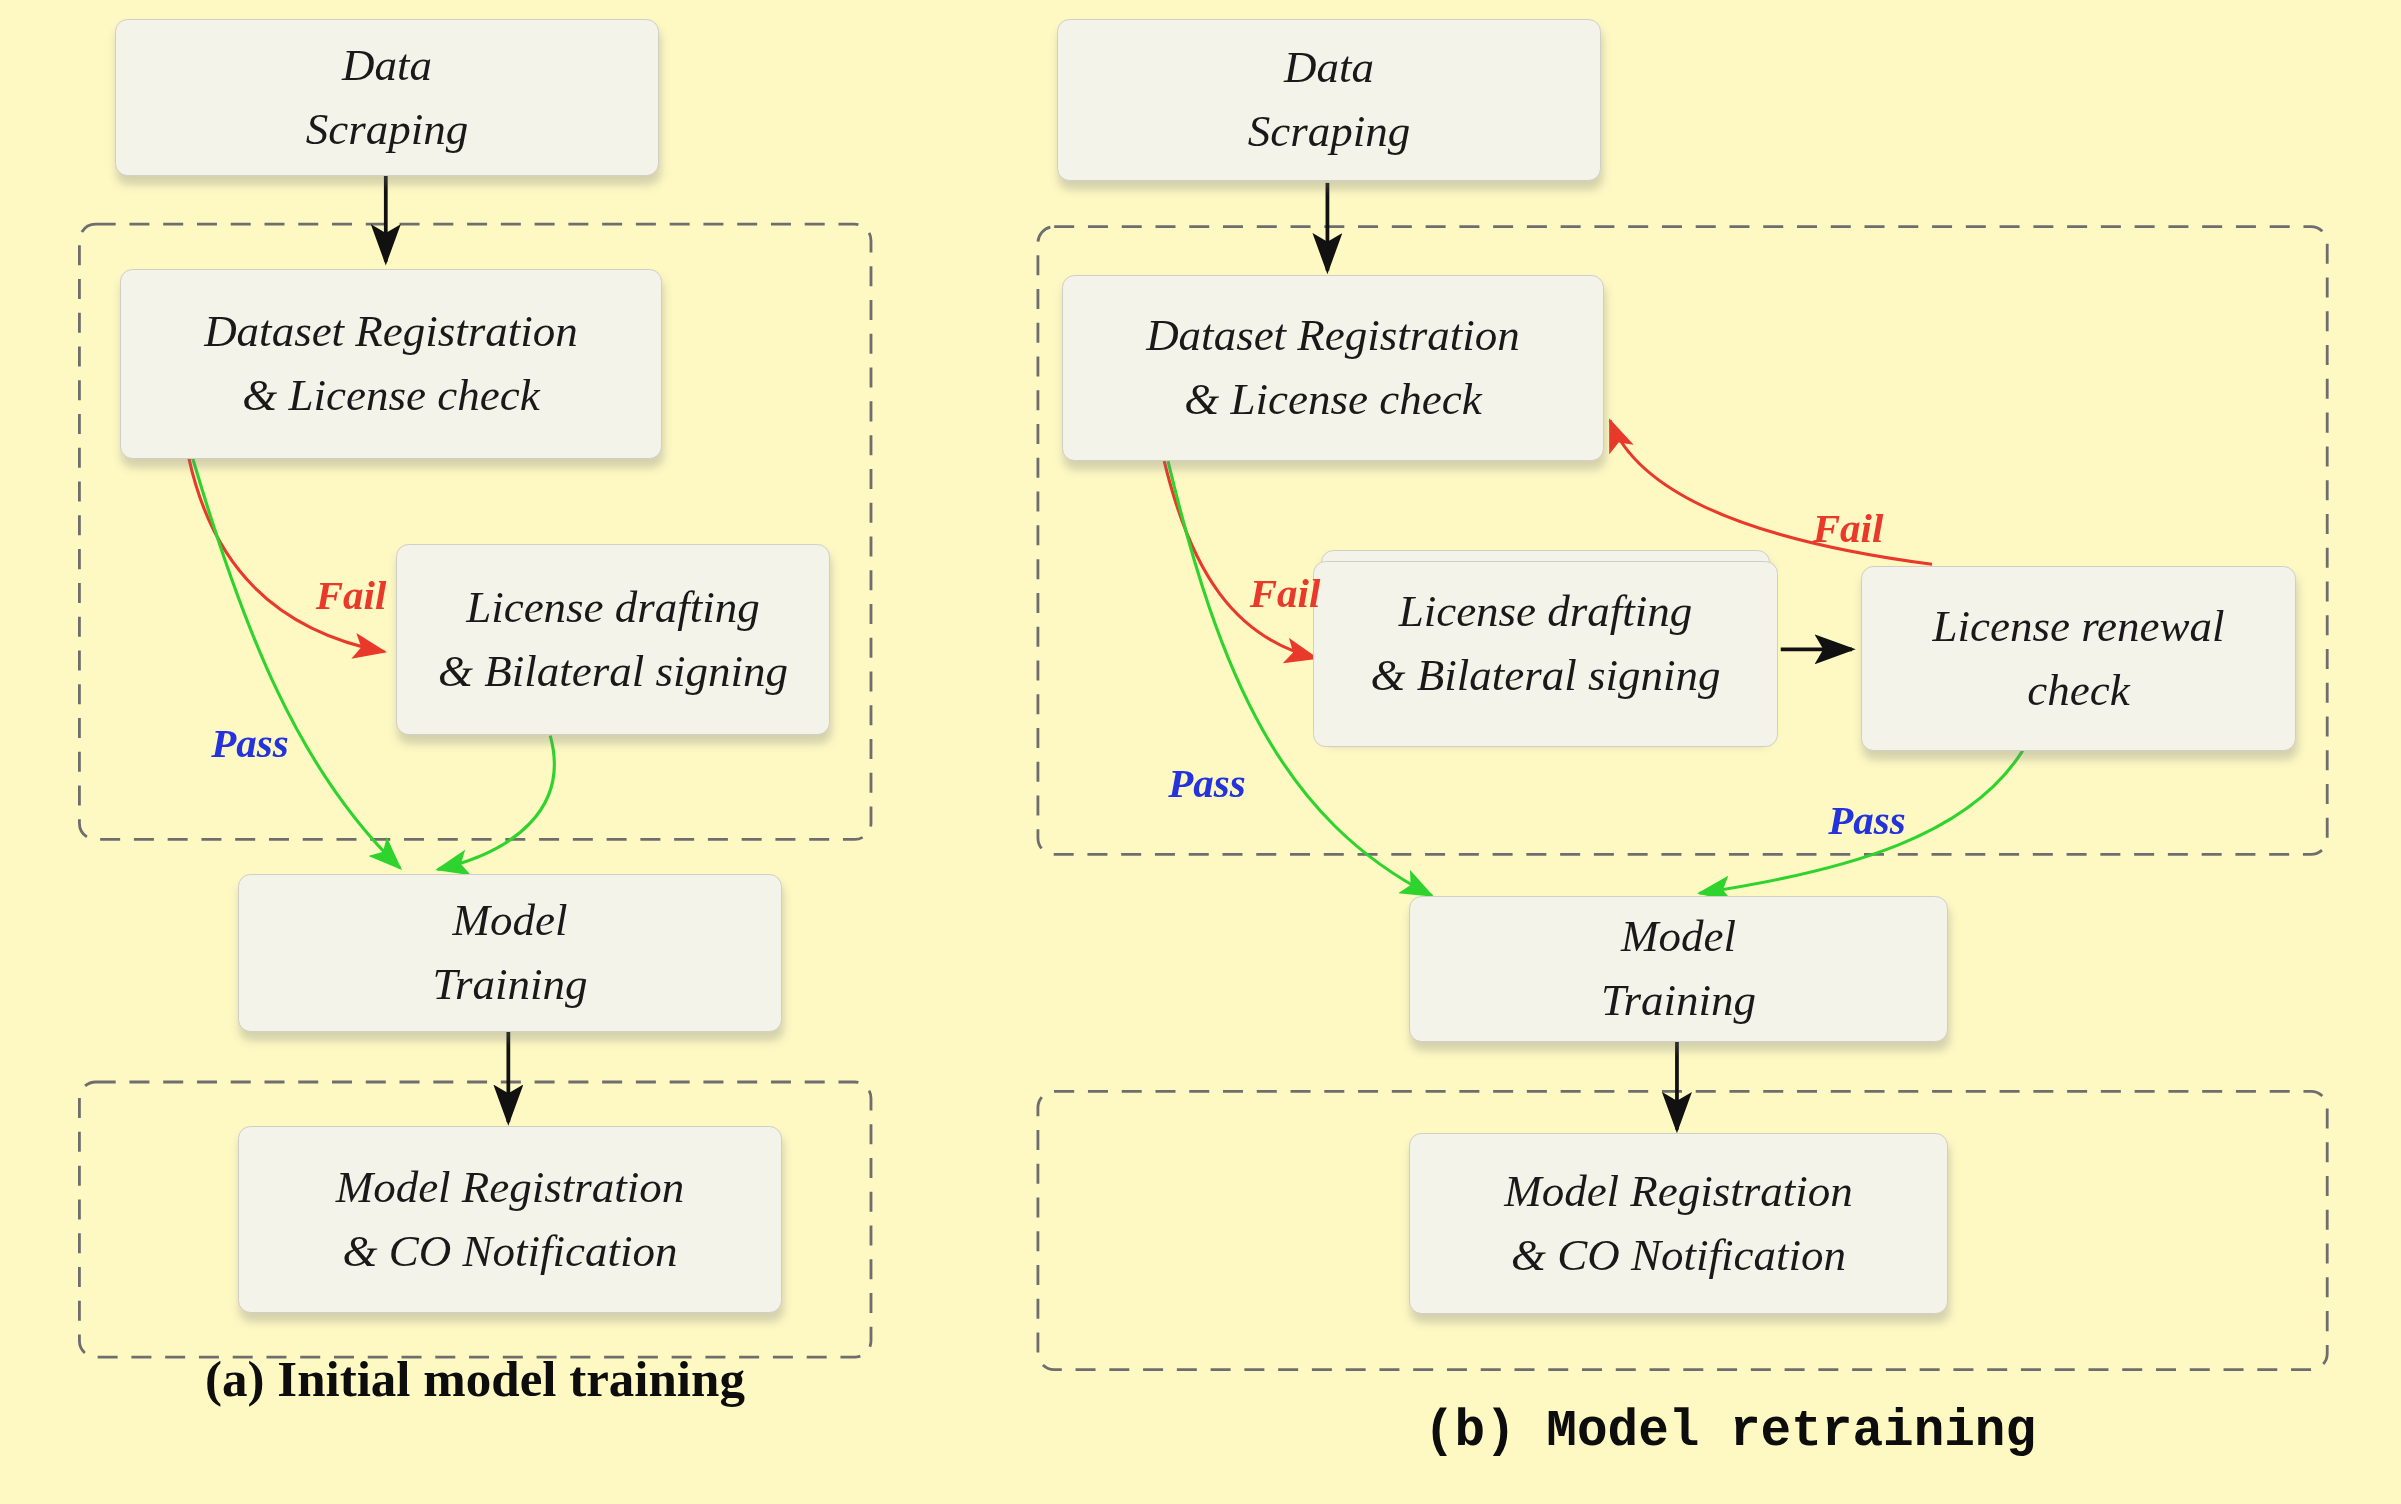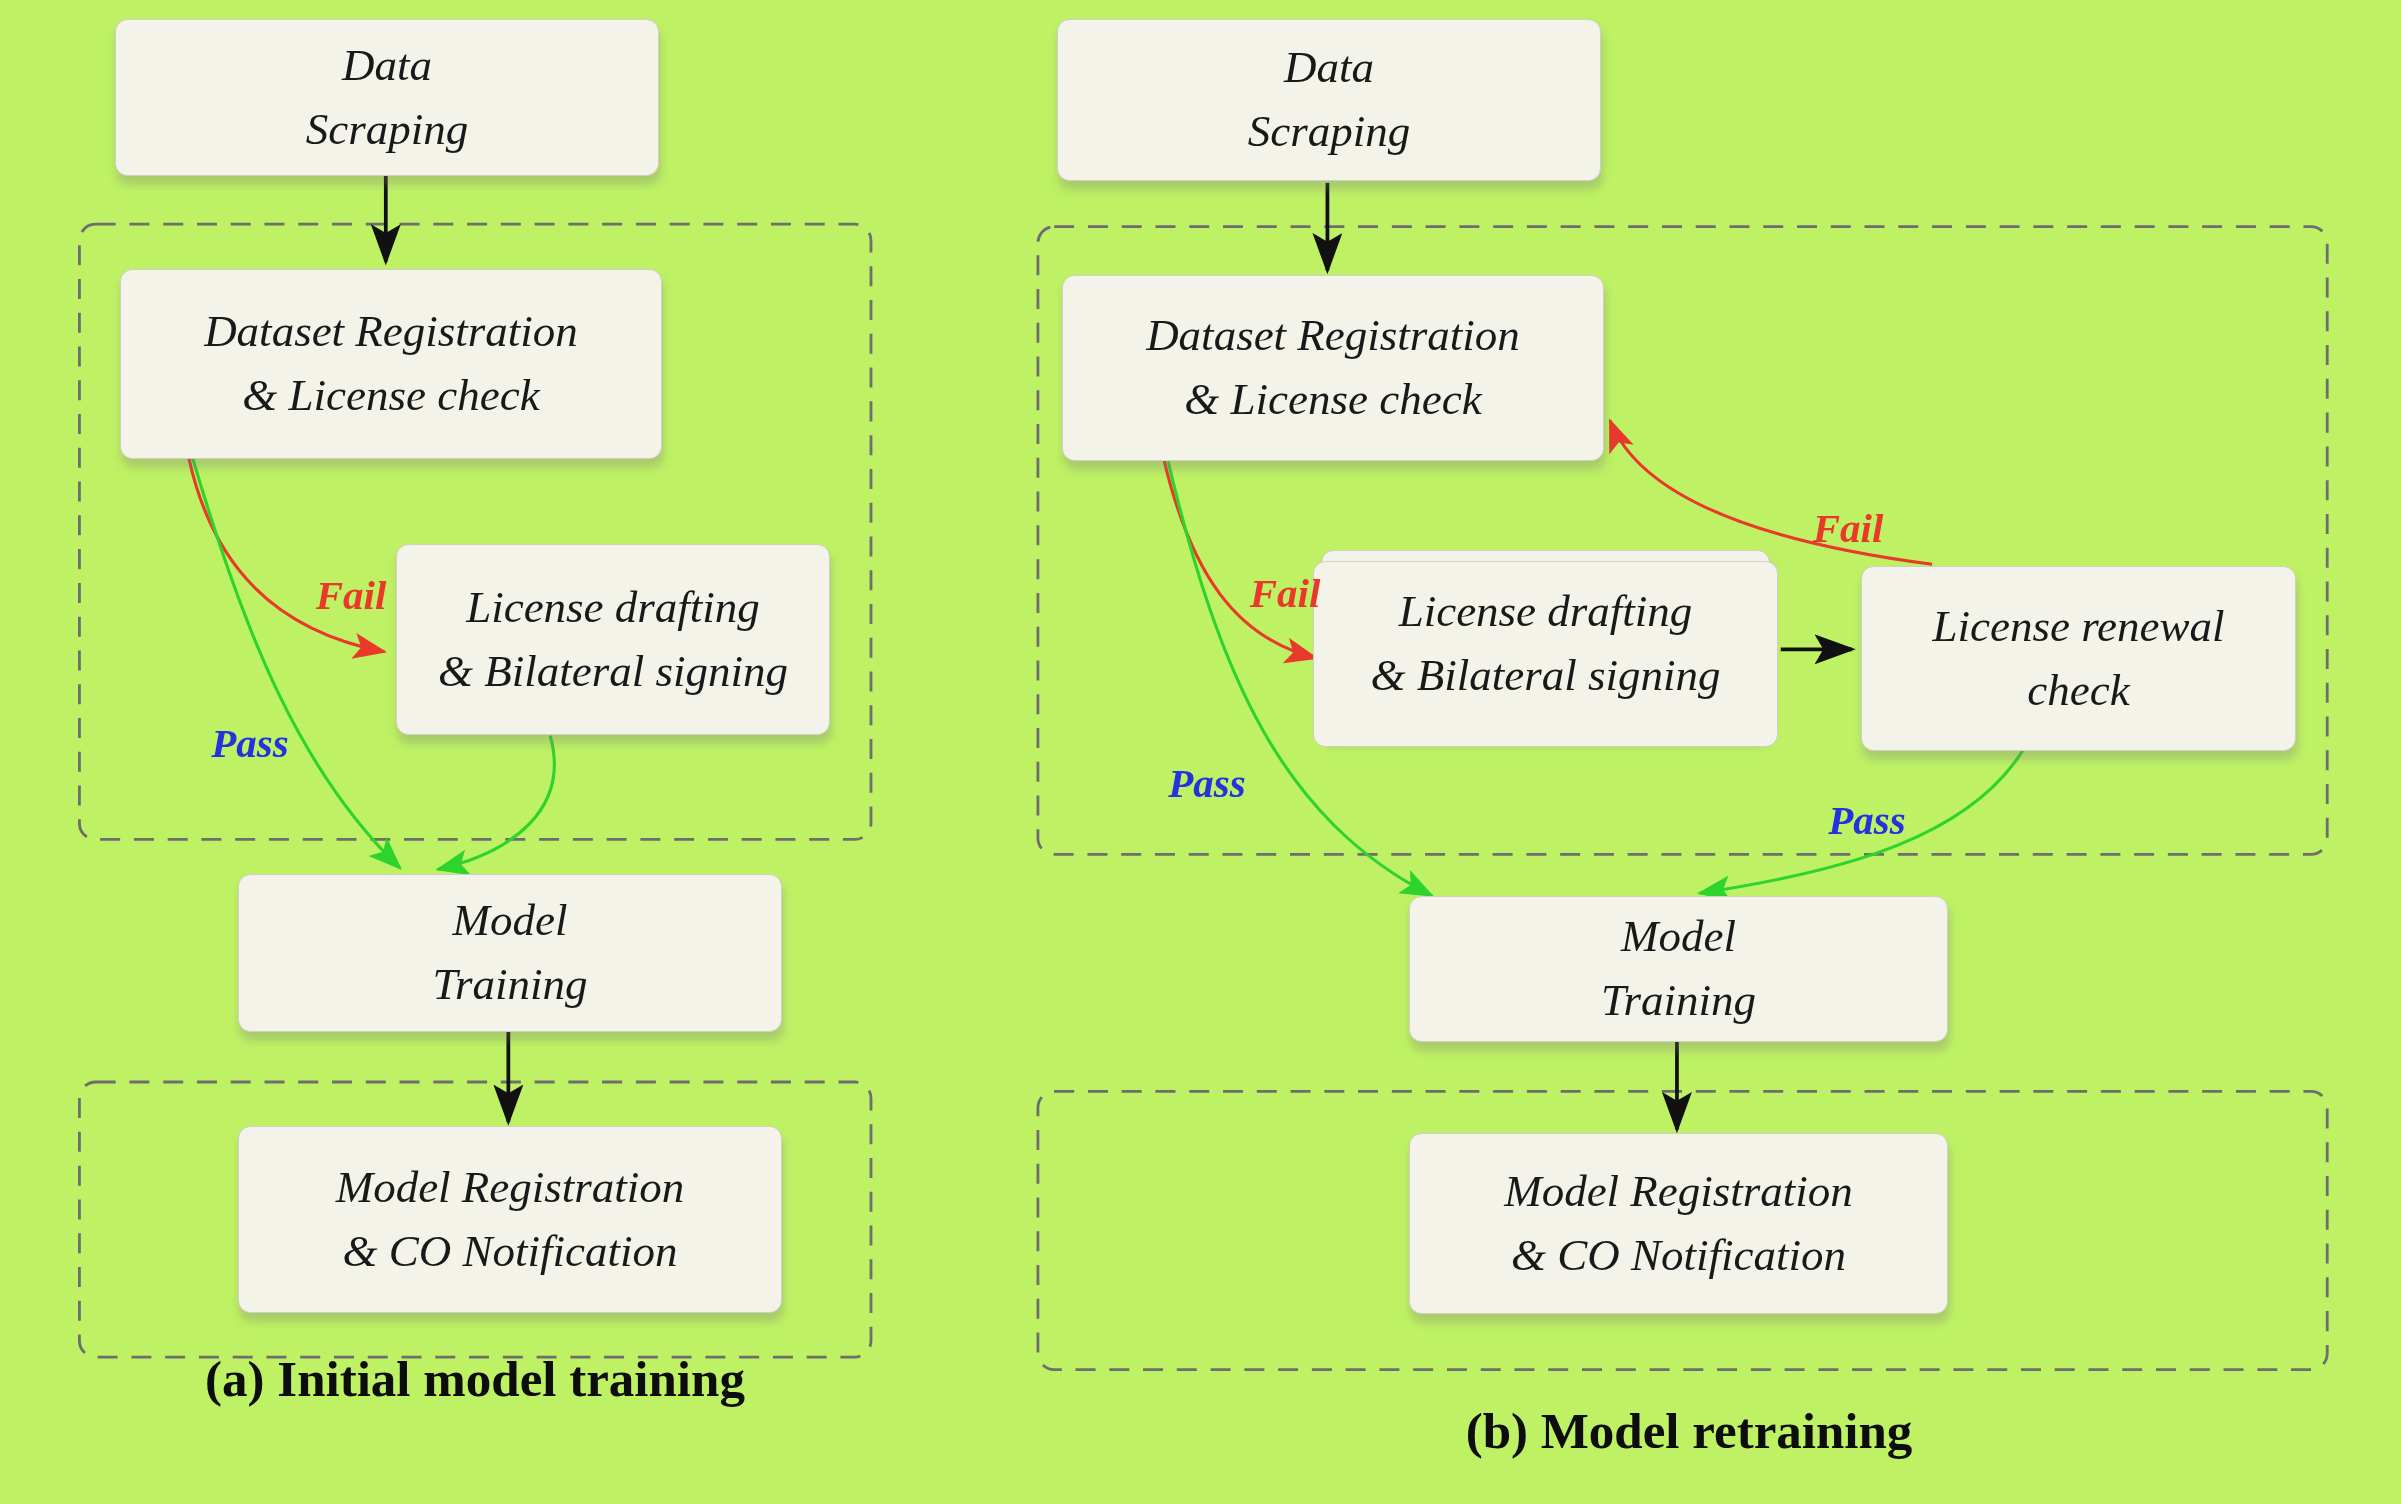--- a/index.html
+++ b/index.html
@@ -1,19 +1,19 @@
 <!DOCTYPE html>
 <html style="font-size:10px"><head>
 <meta charset="utf-8">
 <style>
   html,body{margin:0;padding:0;background:#ffffff;}
   #stage{
     position:relative;
     width:2401px;height:1505px;
-    background:#bef264;
+    background:#fef9c3;
     font-family:"Liberation Serif","DejaVu Serif",serif;
     overflow:hidden;
   }
   #edges-svg{position:absolute;left:0;top:0;width:2401px;height:1505px;z-index:1;}
   .node{
     position:absolute;z-index:2;
     background:#f4f3ea;
     border:1.9px solid #cfcfc5;
     border-radius:12.5px;
     box-shadow:1.3px 8.8px 8.8px rgba(120,120,120,0.30);
@@ -146,16 +146,16 @@
   <div class="node" style="left:1409px;top:1133px;width:537px;height:179px;">
     <span>Model Registration
 &amp; CO Notification</span>
   </div>
 
   <div class="edge-label fail" style="left:1285px;top:593px;">Fail</div>
   <div class="edge-label fail" style="left:1848px;top:528px;">Fail</div>
   <div class="edge-label pass" style="left:1207px;top:783px;">Pass</div>
   <div class="edge-label pass" style="left:1867px;top:820px;">Pass</div>
 
-  <div class="caption" style="left:1689px;top:1431px;">(b) Model retraining</div>
+  <div class="caption" style="left:1730px;top:1431px;font-family:Liberation Mono, monospace;">(b) Model retraining</div>
 
 </div>
 
 
 </body></html>

